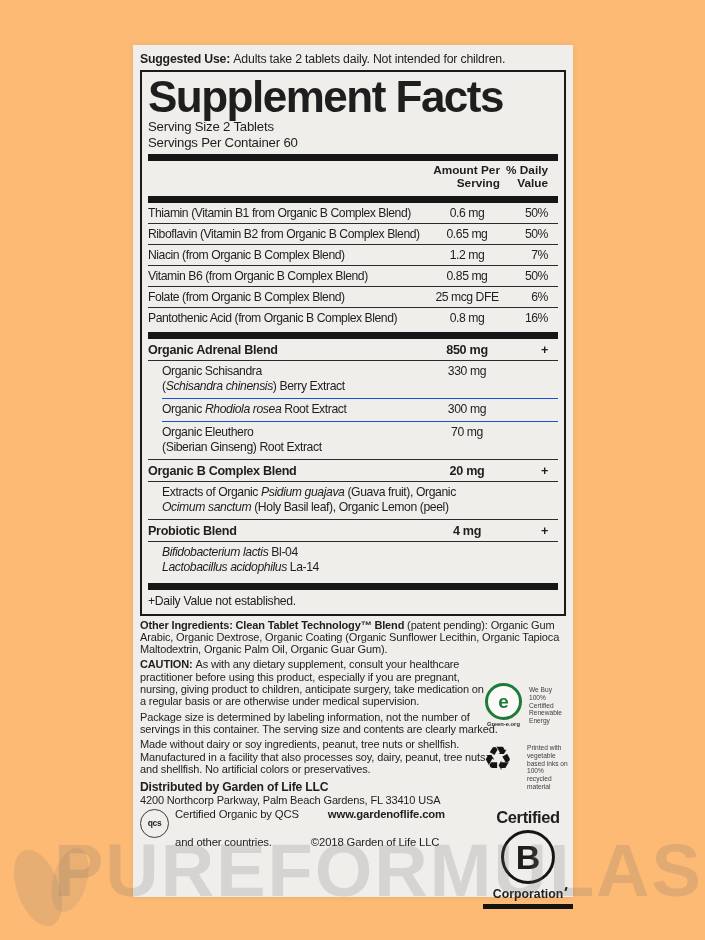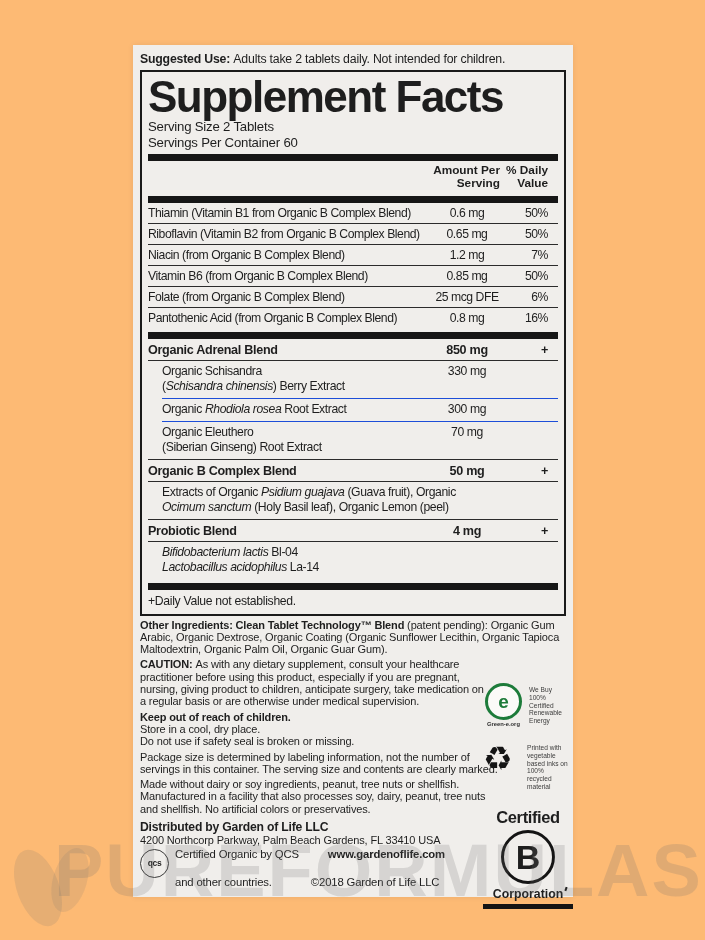--- a/index.html
+++ b/index.html
@@ -160,21 +160,21 @@
             <div class="sub-line"><span>Organic Eleuthero</span></div>
             <div class="sub-line"><span>(Siberian Ginseng) Root Extract</span></div>
           </span>
           <span class="c-amt sub-line">70 mg</span>
           <span class="c-dv"></span>
         </div>
       </div>
 
       <div class="brow bt">
         <span class="c-name">Organic B Complex Blend</span>
-        <span class="c-amt">50 mg</span>
+        <span class="c-amt">20 mg</span>
         <span class="c-dv">+</span>
       </div>
       <div class="subs">
         <div class="sub last">
           <span class="sub-name">
             <div class="sub-line"><span>Extracts of Organic </span><span class="i">Psidium guajava</span><span> (Guava fruit), Organic</span></div>
             <div class="sub-line"><span class="i">Ocimum sanctum</span><span> (Holy Basil leaf), Organic Lemon (peel)</span></div>
           </span>
         </div>
       </div>
@@ -193,25 +193,20 @@
         </div>
       </div>
 
       <div class="bar"></div>
       <div class="footnote">+Daily Value not established.</div>
     </div>
 
     <p class="para"><span class="b">Other Ingredients: Clean Tablet Technology™ Blend</span><span> (patent pending): Organic Gum Arabic, Organic Dextrose, Organic Coating (Organic Sunflower Lecithin, Organic Tapioca Maltodextrin, Organic Palm Oil, Organic Guar Gum).</span></p>
     <p class="para narrow"><span class="b">CAUTION: </span><span>As with any dietary supplement, consult your healthcare practitioner before using this product, especially if you are pregnant, nursing, giving product to children, anticipate surgery, take medication on a regular basis or are otherwise under medical supervision.</span></p>
 
-    <div class="para narrow">
-      <div class="b">Keep out of reach of children.</div>
-      <div>Store in a cool, dry place.</div>
-      <div>Do not use if safety seal is broken or missing.</div>
-    </div>
 
     <p class="para" style="padding-right:56px;">Package size is determined by labeling information, not the number of servings in this container. The serving size and contents are clearly marked.</p>
     <p class="para narrow">Made without dairy or soy ingredients, peanut, tree nuts or shellfish. Manufactured in a facility that also processes soy, dairy, peanut, tree nuts and shellfish. No artificial colors or preservatives.</p>
 
     <div class="dist">Distributed by Garden of Life LLC</div>
     <div class="addr">4200 Northcorp Parkway, Palm Beach Gardens, FL 33410 USA</div>
 
     <div class="qcs-block">
       <span class="qcs-logo">qcs</span>
       <span>Certified Organic by QCS</span>

